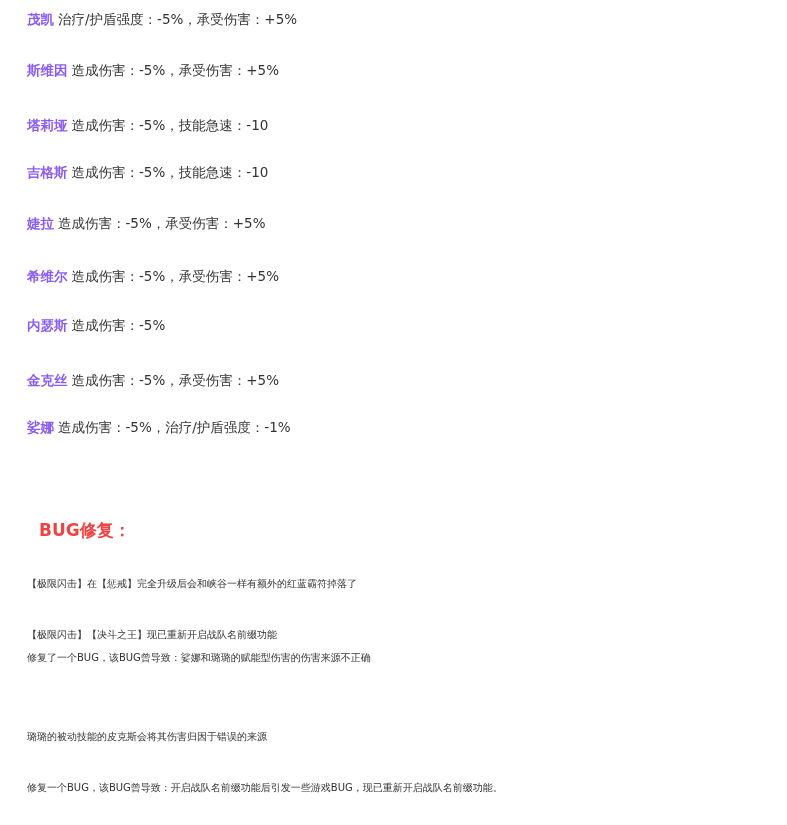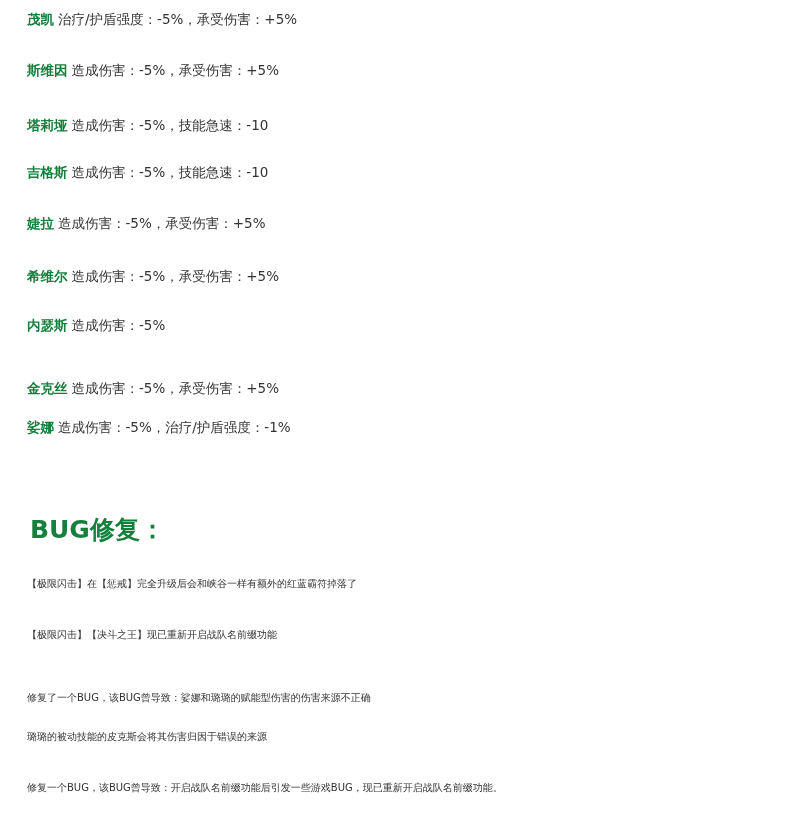--- a/index.html
+++ b/index.html
@@ -6,24 +6,24 @@
   body {
     width: 787px; height: 825px; overflow: hidden; position: relative;
     font-family: "DejaVu Sans", "Liberation Sans", sans-serif;
     color: #333333;
   }
   .content { position: absolute; left: 27px; top: 0; width: 750px; }
   .p {
     position: absolute; left: 0; white-space: nowrap;
     font-size: 13.5px; line-height: 20px; color: #333333;
   }
-  .p .name { font-weight: bold; color: #15803d; margin-right: 4px; text-align: center; }
+  .p .name { font-weight: bold; color: #8b5cf6; margin-right: 4px; text-align: center; }
   .h2 {
-    position: absolute; left: 3px; top: 512px; white-space: nowrap;
-    font-size: 25px; font-weight: bold; line-height: 36px; color: #15803d;
+    position: absolute; left: 12px; top: 512px; white-space: nowrap;
+    font-size: 17px; font-weight: bold; line-height: 36px; color: #ef4444;
     margin: 0;
   }
   .bug { font-size: 10px; }
 </style>
 </head>
 <body>
 
 <div class="content">
 
   <div class="p" style="top:9px">
@@ -40,28 +40,28 @@
   </div>
   <div class="p" style="top:213px">
     <span class="name">婕拉</span><span>造成伤害：-5%，承受伤害：+5%</span>
   </div>
   <div class="p" style="top:266px">
     <span class="name">希维尔</span><span>造成伤害：-5%，承受伤害：+5%</span>
   </div>
   <div class="p" style="top:315px">
     <span class="name">内瑟斯</span><span>造成伤害：-5%</span>
   </div>
-  <div class="p" style="top:378px">
+  <div class="p" style="top:370px">
     <span class="name">金克丝</span><span>造成伤害：-5%，承受伤害：+5%</span>
   </div>
   <div class="p" style="top:417px">
     <span class="name">娑娜</span><span>造成伤害：-5%，治疗/护盾强度：-1%</span>
   </div>
 
   <h2 class="h2">BUG修复：</h2>
 
   <div class="p bug" style="top:574px">【极限闪击】在【惩戒】完全升级后会和峡谷一样有额外的红蓝霸符掉落了</div>
   <div class="p bug" style="top:625px">【极限闪击】【决斗之王】现已重新开启战队名前缀功能</div>
-  <div class="p bug" style="top:688px">修复了一个BUG，该BUG曾导致：娑娜和璐璐的赋能型伤害的伤害来源不正确</div>
+  <div class="p bug" style="top:648px">修复了一个BUG，该BUG曾导致：娑娜和璐璐的赋能型伤害的伤害来源不正确</div>
   <div class="p bug" style="top:727px">璐璐的被动技能的皮克斯会将其伤害归因于错误的来源</div>
   <div class="p bug" style="top:778px">修复一个BUG，该BUG曾导致：开启战队名前缀功能后引发一些游戏BUG，现已重新开启战队名前缀功能。</div>
 
 </div>
 
 </body></html>

